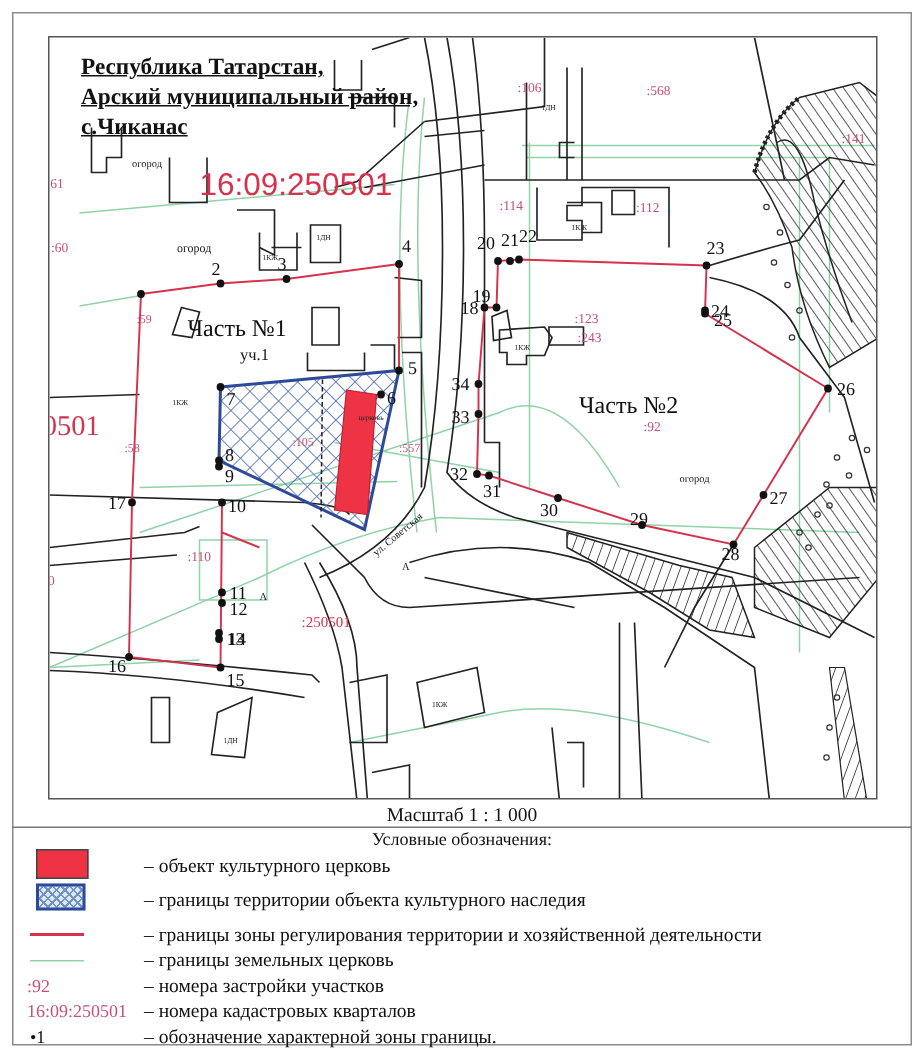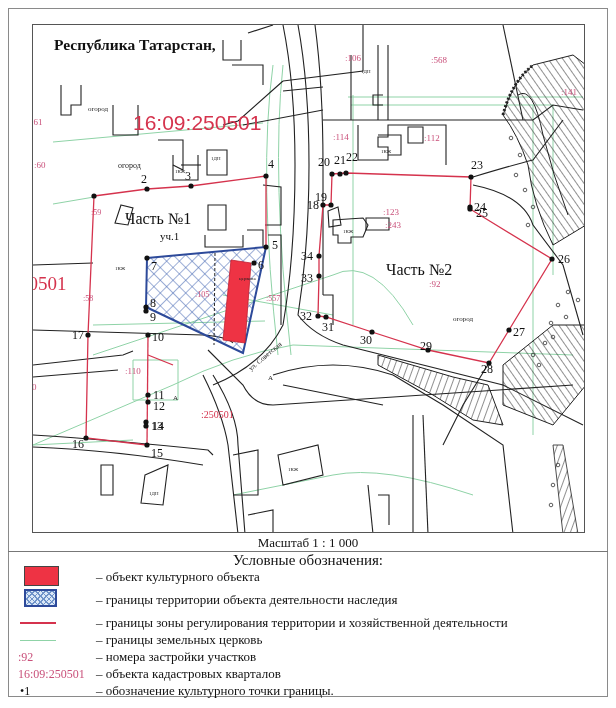--- a/index.html
+++ b/index.html
@@ -3,21 +3,21 @@
 <meta charset="utf-8">
 <style>
   html,body{margin:0;padding:0;background:#ffffff;}
   body{width:616px;height:708px;position:relative;overflow:hidden;font-family:"Liberation Serif","DejaVu Serif",serif;}
   .outer-frame{position:absolute;left:8px;top:8px;width:600px;height:689px;border:1px solid #8a8a8a;box-sizing:border-box;}
   .map-frame{position:absolute;left:32px;top:24px;width:553px;height:509px;border:1px solid #555;box-sizing:border-box;overflow:hidden;background:#fff;}
   .map-frame svg{position:absolute;left:0;top:0;}
   .title-block{position:absolute;left:22px;top:14px;font-weight:bold;font-size:15.5px;line-height:20px;color:#111;}
   .scale{position:absolute;left:0;width:616px;top:535px;text-align:center;font-size:13px;color:#111;}
   .legend-sep{position:absolute;left:8px;width:600px;top:551px;border-top:1px solid #777;}
-  .legend-title{position:absolute;left:0;width:616px;top:552px;text-align:center;font-size:15px;color:#111;}
+  .legend-title{position:absolute;left:0;width:616px;top:552px;text-align:center;font-size:12px;color:#111;}
   .legend-row{position:absolute;left:18px;font-size:13px;color:#111;height:18px;line-height:18px;}
   .legend-row .desc{position:absolute;left:78px;white-space:nowrap;}
   .sw-red{position:absolute;left:6px;top:-2px;width:33px;height:18px;background:#ee3344;border:1px solid #444;}
   .sw-blue{position:absolute;left:6px;top:-2px;width:33px;height:18px;border:2px solid #2d4a9a;box-sizing:border-box;
      background-color:#dbe8f7;
      background-image:repeating-linear-gradient(45deg,#6f93c9 0 1px,transparent 1px 4px),repeating-linear-gradient(-45deg,#6f93c9 0 1px,transparent 1px 4px);}
   .sw-redline{position:absolute;left:2px;top:8px;width:36px;height:2px;background:#d5334d;}
   .sw-greenline{position:absolute;left:2px;top:9px;width:36px;height:1px;background:#8fd3a7;}
   .sw-text-red{position:absolute;left:0;top:0;color:#c9507a;font-size:12px;white-space:nowrap;}
   .sw-point{position:absolute;left:2px;top:0;font-size:12px;}
@@ -290,48 +290,50 @@
         <text x="387" y="325">29</text>
         <text x="327" y="319">30</text>
         <text x="289" y="306">31</text>
         <text x="267" y="295">32</text>
         <text x="268" y="257">33</text>
         <text x="268" y="235">34</text>
       </g>
   </svg>
 </div>
 
-<div class="title-block" style="left:54px;top:35px;">
+<div class="title-block" style="left:54px;top:35px;text-decoration:underline;">
   <div>Республика Татарстан,</div>
+  <div>Арский муниципальный район,</div>
+  <div>с.Чиканас</div>
 </div>
 
 <div class="scale">Масштаб 1 : 1 000</div>
 <div class="legend-sep"></div>
 <div class="legend-title">Условные обозначения:</div>
 
 <div class="legend-row" style="top:568px;">
   <span class="sw-red"></span>
-  <span class="desc">– объект культурного объекта</span>
+  <span class="desc">– объект культурного церковь</span>
 </div>
 <div class="legend-row" style="top:591px;">
   <span class="sw-blue"></span>
-  <span class="desc">– границы территории объекта деятельности наследия</span>
+  <span class="desc">– границы территории объекта культурного наследия</span>
 </div>
 <div class="legend-row" style="top:614px;">
   <span class="sw-redline"></span>
   <span class="desc">– границы зоны регулирования территории и хозяйственной деятельности</span>
 </div>
 <div class="legend-row" style="top:631px;">
   <span class="sw-greenline"></span>
   <span class="desc">– границы земельных церковь</span>
 </div>
 <div class="legend-row" style="top:648px;">
   <span class="sw-text-red">:92</span>
   <span class="desc">– номера застройки участков</span>
 </div>
 <div class="legend-row" style="top:665px;">
   <span class="sw-text-red">16:09:250501</span>
-  <span class="desc">– объекта кадастровых кварталов</span>
+  <span class="desc">– номера кадастровых кварталов</span>
 </div>
 <div class="legend-row" style="top:682px;">
   <span class="sw-point">•1</span>
-  <span class="desc">– обозначение культурного точки границы.</span>
+  <span class="desc">– обозначение характерной зоны границы.</span>
 </div>
 
 </body></html>

